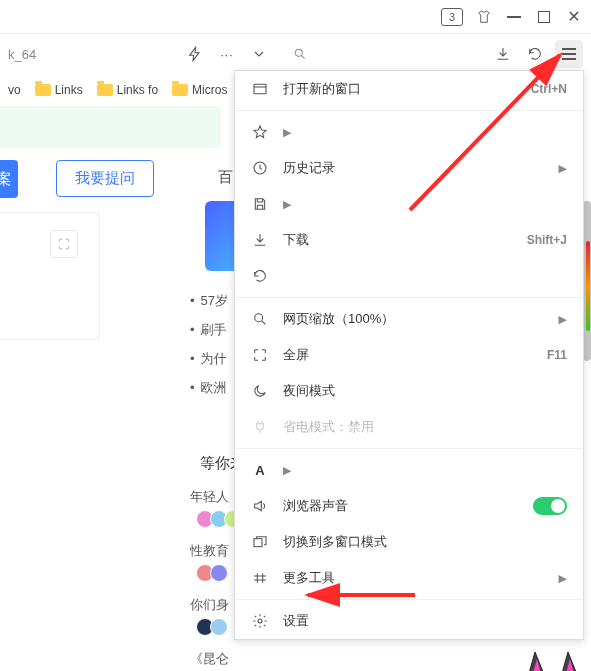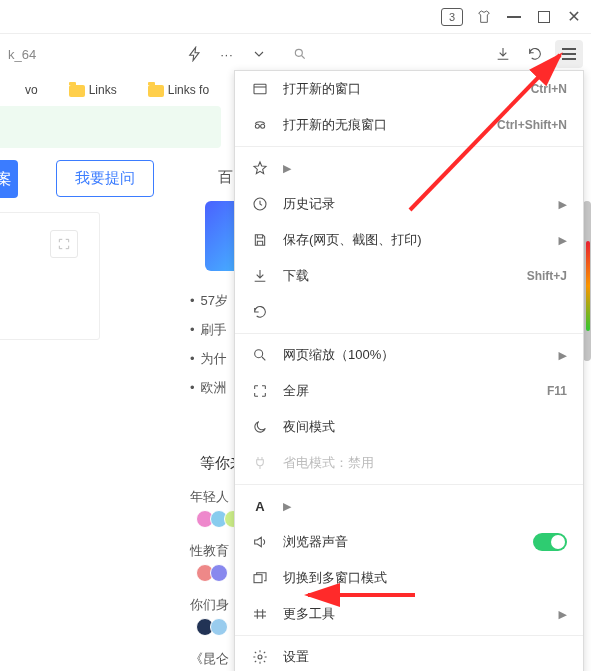--- a/index.html
+++ b/index.html
@@ -19,21 +19,21 @@
   .tabtext { color: #888; font-size: 13px; padding-right: 20px; }
   .tspacer { flex: 1; }
   .tbtn { width: 24px; height: 24px; display: flex; align-items: center; justify-content: center; color: #555; }
   .tbtn svg { width: 16px; height: 16px; stroke: #555; stroke-width: 1.6; fill: none; }
   .search { flex: 1.6; height: 28px; border: none; border-radius: 14px; display: flex; align-items: center; padding: 0 8px; color: #888; margin: 0 6px; }
   .hamburger { width: 28px; height: 28px; border-radius: 4px; background: #eee; display: flex; align-items: center; justify-content: center; }
   .hamburger div { width: 14px; height: 2px; background: #555; box-shadow: 0 -5px 0 #555, 0 5px 0 #555; }
 
   
   .bookbar { height: 32px; display: flex; align-items: center; gap: 14px; padding: 0 8px; font-size: 12px; color: #444; }
-  .folder { display: flex; align-items: flex-end; gap: 4px; margin-left: 17px; }
+  .folder { display: flex; align-items: center; gap: 4px; }
   .foldericon { width: 16px; height: 12px; background: #ffcf4b; border-radius: 2px; position: relative; }
   .foldericon::before { content: ""; position: absolute; top: -3px; left: 0; width: 7px; height: 3px; background: #ffcf4b; border-radius: 1px 1px 0 0; }
 
   
   .page { position: absolute; top: 106px; left: 0; right: 0; bottom: 0; padding: 0 8px; }
   .btn-outline { display: inline-block; padding: 8px 18px; border: 1px solid #3b7cff; color: #3b7cff; border-radius: 4px; font-size: 15px; background: #fff; }
   .btn-solid-edge { position: absolute; top: 0; left: -10px; width: 28px; height: 38px; background: #3b7cff; border-radius: 0 4px 4px 0; color: #fff; display: flex; align-items: center; justify-content: center; font-size: 15px; }
   .expand-box { position: absolute; top: 124px; left: 50px; width: 28px; height: 28px; border: 1px solid #e8e8e8; border-radius: 3px; display: flex; align-items: center; justify-content: center; color: #bbb; }
   .big-left-box { position: absolute; top: 106px; left: -10px; width: 110px; height: 128px; border: 1px solid #eee; border-radius: 3px; }
   .side-card { position: absolute; top: 95px; left: 205px; width: 40px; height: 70px; background: linear-gradient(135deg,#4a62ff,#46b3ff); border-radius: 6px; }
@@ -183,31 +183,20 @@
   <div class="mitem">
     <span class="micon">
         <svg viewBox="0 0 24 24">
           <rect x="3" y="5" width="18" height="14" rx="1"></rect>
           <path d="M3 9h18"></path>
         </svg>
       </span>
     <span class="mlabel">打开新的窗口</span>
     <span class="mhint">Ctrl+N</span>
   </div>
-  <div class="mitem">
-    <span class="micon">
-        <svg viewBox="0 0 24 24">
-          <circle cx="8" cy="14" r="3"></circle>
-          <circle cx="16" cy="14" r="3"></circle>
-          <path d="M11 14h2M5 10c2-4 12-4 14 0"></path>
-        </svg>
-      </span>
-    <span class="mlabel">打开新的无痕窗口</span>
-    <span class="mhint">Ctrl+Shift+N</span>
-  </div>
   <div class="msep"></div>
   <div class="mitem">
     <span class="micon">
         <svg viewBox="0 0 24 24">
           <path d="M12 3l2.5 6 6.5.5-5 4.5 1.5 6.5L12 17l-5.5 3.5L8 14 3 9.5 9.5 9z"></path>
         </svg>
       </span>
     <span class="marrow">▶</span>
   </div>
   <div class="mitem">
@@ -219,21 +208,20 @@
       </span>
     <span class="mlabel">历史记录</span>
     <span class="marrow">▶</span>
   </div>
   <div class="mitem">
     <span class="micon">
         <svg viewBox="0 0 24 24">
           <path d="M5 4h11l3 3v13H5z M8 4v5h8V4 M8 20v-6h8v6"></path>
         </svg>
       </span>
-    <span class="mlabel">保存(网页、截图、打印)</span>
     <span class="marrow">▶</span>
   </div>
   <div class="mitem">
     <span class="micon">
         <svg viewBox="0 0 24 24">
           <path d="M12 3v12m-5-5l5 5 5-5M4 20h16"></path>
         </svg>
       </span>
     <span class="mlabel">下载</span>
     <span class="mhint">Shift+J</span>

